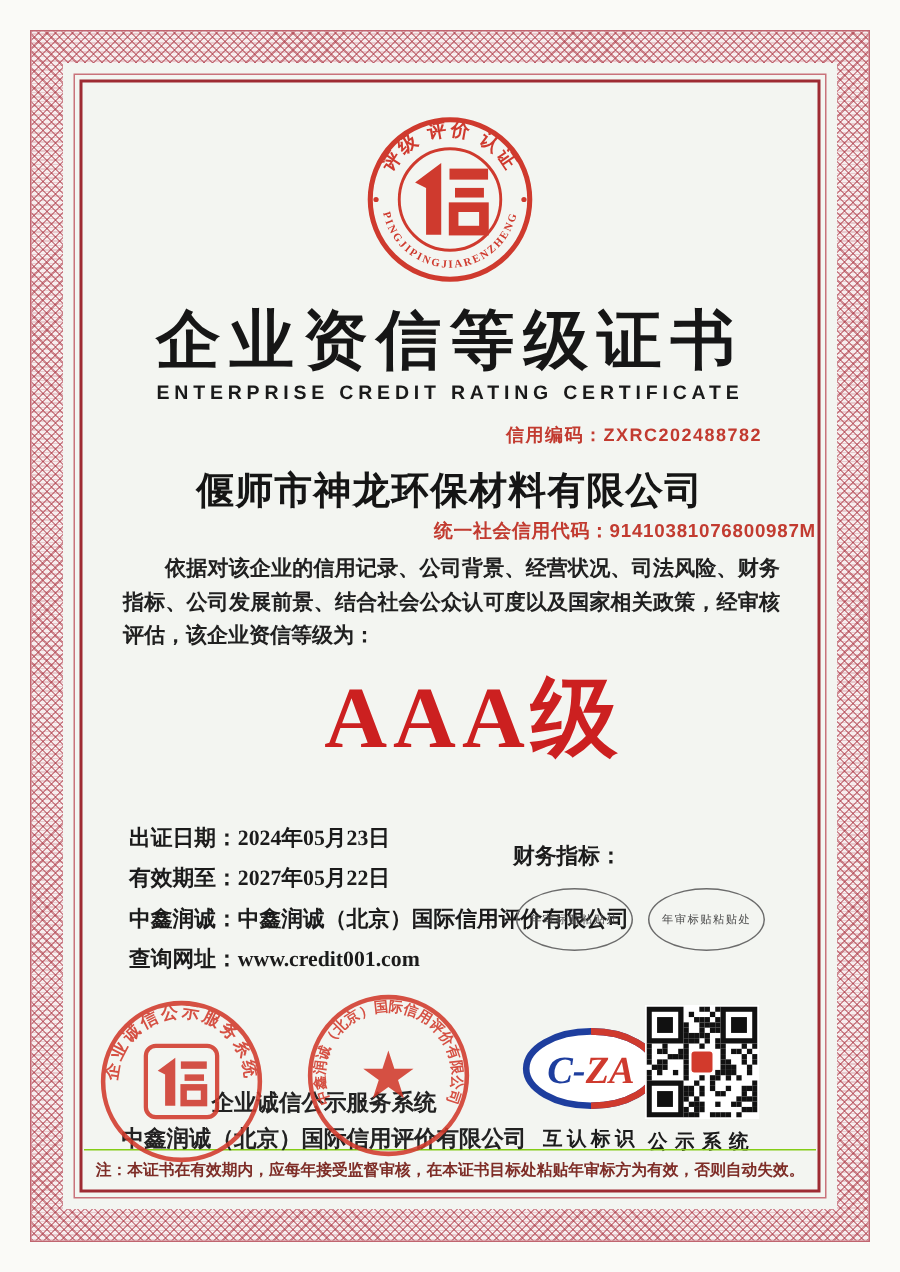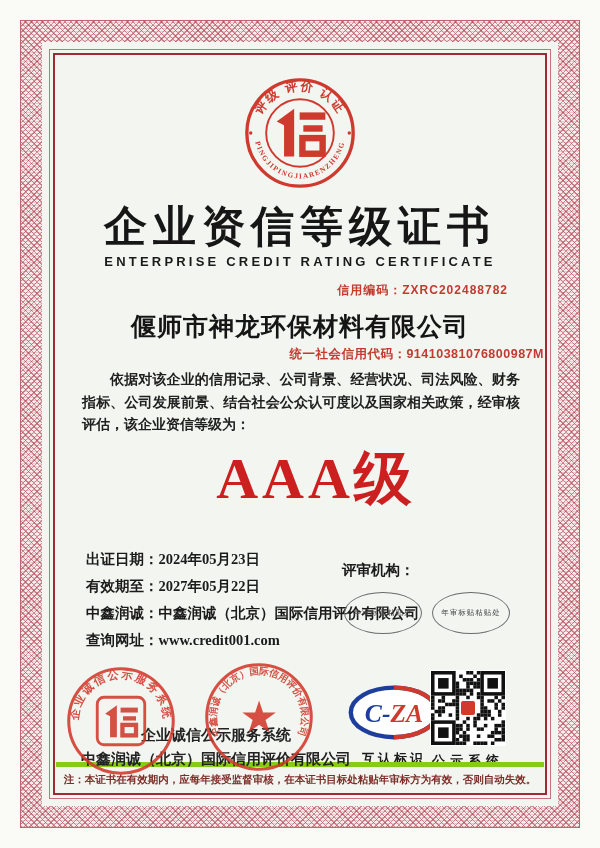--- a/index.html
+++ b/index.html
@@ -68,21 +68,21 @@
   .cza{position:absolute;left:290px;top:626px;width:96px;height:64px;}
   .mutual-label{position:absolute;left:290px;top:694px;width:96px;text-align:center;
     font-size:13px;font-weight:bold;letter-spacing:3px;color:#1b1b1b;white-space:nowrap;}
   .qr{position:absolute;left:374px;top:614px;width:76px;height:76px;background:#fff;
     padding:1px;box-sizing:border-box;}
   .qr-logo{position:absolute;left:50%;top:50%;width:14px;height:14px;margin:-8px 0 0 -8px;
     background:var(--sealred);border:1.5px solid #fff;border-radius:3px;}
   .public-label{position:absolute;left:366px;top:696px;width:92px;text-align:center;
     font-size:13px;font-weight:bold;letter-spacing:5px;color:#1b1b1b;white-space:nowrap;}
 
-  .note-strip{position:absolute;left:0;right:0;bottom:0;height:25px;border-top:5px solid #84cc16;
+  .note-strip{position:absolute;left:0;right:0;bottom:0;height:25px;border-top:1px solid #84cc16;
     display:flex;align-items:center;justify-content:center;
     font-size:10.5px;font-weight:bold;color:#7e2d27;white-space:nowrap;}
 
   svg text{font-family:"Liberation Serif","DejaVu Serif",serif;}
 </style>
 </head>
 <body>
 
 <svg width="0" height="0" style="position:absolute" aria-hidden="true">
   <defs>
@@ -148,21 +148,21 @@
         <span>有效期至：</span><span>2027年05月22日</span>
       </div>
       <div class="info-row">
         <span>中鑫润诚：</span><span>中鑫润诚（北京）国际信用评价有限公司</span>
       </div>
       <div class="info-row">
         <span>查询网址：</span><span>www.credit001.com</span>
       </div>
     </div>
 
-    <div class="annual-label">评审机构：</div>
+    <div class="annual-label">财务指标：</div>
     <div class="sticker-oval oval-1">年审标贴粘贴处</div>
     <div class="sticker-oval oval-2">年审标贴粘贴处</div>
 
     <div class="org-line-1">企业诚信公示服务系统</div>
     <div class="org-line-2">中鑫润诚（北京）国际信用评价有限公司</div>
 
     <svg class="seal seal-left" viewBox="0 0 120 120">
       <defs>
           <path id="ls-ring" d="M21,82.5 A45,45 0 1 1 99,82.5"></path>
         </defs>

